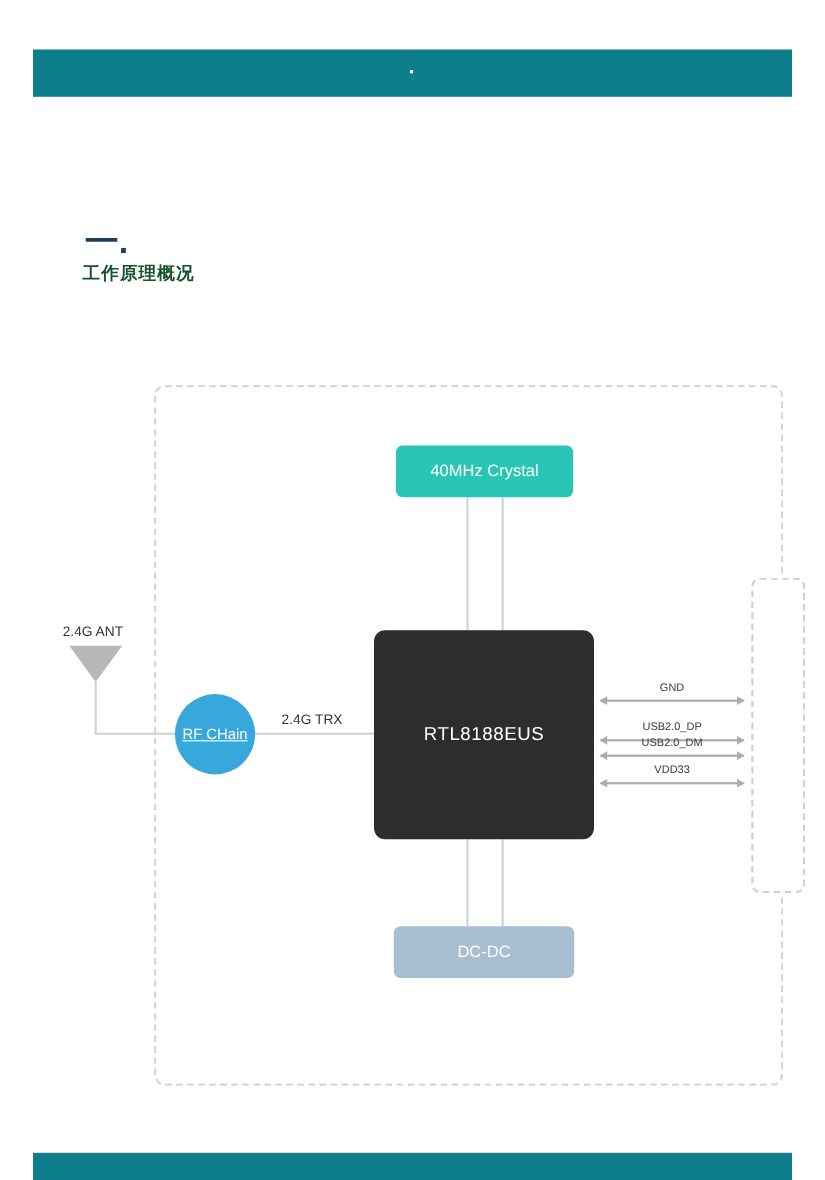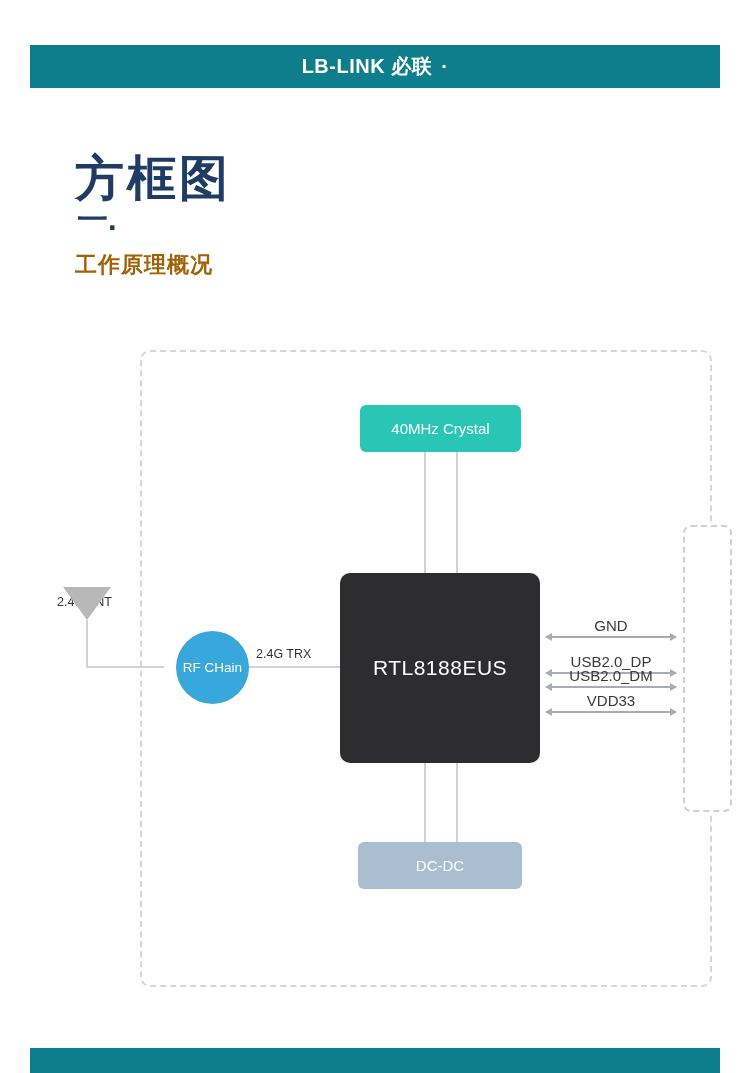--- a/index.html
+++ b/index.html
@@ -18,78 +18,76 @@
   
   .page-title {
     position:absolute; left:75px; top:150px; font-size:49px; font-weight:bold;
     color:#1E3C64; letter-spacing:3px; line-height:1.15;
   }
   .section-marker {
     position:absolute; left:77px; top:204px; font-size:31px; font-weight:bold;
     color:#1E3C64; line-height:1;
   }
   .section-subtitle {
-    position:absolute; left:75px; top:250px; font-size:22px; font-weight:600;
-    color:#a16207; letter-spacing:1px;
+    position:absolute; left:75px; top:239px; font-size:16px; font-weight:600;
+    color:#14532d; letter-spacing:1px;
   }
   
   .diagram-frame {
     position:absolute; left:140px; top:350px; width:568px; height:633px;
     border:2px dashed #d6d6d6; border-radius:10px; background:#ffffff;
   }
   .usb-bracket {
     position:absolute; left:683px; top:525px; width:45px; height:283px;
     border:2px dashed #d0d0d0; border-radius:8px; background:#ffffff;
   }
   
   .node { position:absolute; display:flex; align-items:center; justify-content:center; color:#ffffff; }
   .crystal-box { left:360px; top:405px; width:161px; height:47px; background:#2AC6B5; border-radius:6px; font-size:15px; }
-  .chip-box    { left:340px; top:573px; width:200px; height:190px; background:#2D2D2F; border-radius:10px; font-size:21px; font-weight:500; letter-spacing:0.5px; }
+  .chip-box    { left:340px; top:573px; width:200px; height:190px; background:#2D2D2F; border-radius:10px; font-size:17px; font-weight:500; letter-spacing:0.5px; }
   .dcdc-box    { left:358px; top:842px; width:164px; height:47px; background:#A9BED1; border-radius:6px; font-size:15px; }
-  .rf-circle   { left:176px; top:631px; width:73px; height:73px; background:#38A8DC; border-radius:50%; font-size:13.5px; }
+  .rf-circle   { left:159px; top:631px; width:73px; height:73px; background:#38A8DC; border-radius:50%; font-size:13.5px;text-decoration:underline; }
   
   .vline { position:absolute; width:1.5px; background:#cfd4d7; }
   .v-crystal-1 { left:424px; top:452px; height:121px; }
   .v-crystal-2 { left:456px; top:452px; height:121px; }
   .v-dcdc-1    { left:424px; top:763px; height:120px; }
   .v-dcdc-2    { left:456px; top:763px; height:120px; }
   .hline { position:absolute; height:1.5px; background:#cfd4d7; }
   .ant-vline { left:86px; top:620px; width:1.5px; height:48px; background:#cfd4d7; position:absolute; }
   .ant-hline { left:86px; top:666px; width:78px; }
   .trx-line  { left:232px; top:666px; width:108px; }
   
-  .ant-label { position:absolute; left:57px; top:567px; font-size:12.5px; color:#333333;margin-top:28px; }
+  .ant-label { position:absolute; left:57px; top:567px; font-size:12.5px; color:#333333; }
   .ant-triangle {
     position:absolute; left:63px; top:587px; width:0; height:0;
     border-left:24px solid transparent; border-right:24px solid transparent;
     border-top:33px solid #b8b8b8;
   }
   .trx-label { position:absolute; left:256px; top:647px; font-size:12.5px; color:#333333; }
   
   .bus-row { position:absolute; left:546px; width:130px; }
-  .bus-label { text-align:center; font-size:15px; color:#3a3a3a; height:15px; line-height:15px; }
+  .bus-label { text-align:center; font-size:10px; color:#3a3a3a; height:15px; line-height:15px; }
   .bus-line { position:relative; height:1.5px; background:#a9adb1; margin-top:3px; }
   .ah { position:absolute; top:-3.3px; width:0; height:0;
         border-top:4px solid transparent; border-bottom:4px solid transparent; }
   .ah-left  { left:-1px;  border-right:7px solid #a9adb1; }
   .ah-right { right:-1px; border-left:7px solid #a9adb1; }
   
   .footer-bar { position:absolute; left:30px; top:1048px; width:690px; height:25px; background:#0E7E8D; }
 </style>
 </head>
 <body>
 
 <div class="page">
 
   <div class="top-banner">
-    <span class="brand">LB-LINK 必联</span>
     <span>·</span>
   </div>
 
-  <div class="page-title">方框图</div>
   <div class="section-marker">一.</div>
   <div class="section-subtitle">工作原理概况</div>
 
   <div class="diagram-frame"></div>
   <div class="usb-bracket"></div>
 
   <div class="vline v-crystal-1"></div>
   <div class="vline v-crystal-2"></div>
 
   <div class="vline v-dcdc-1"></div>

